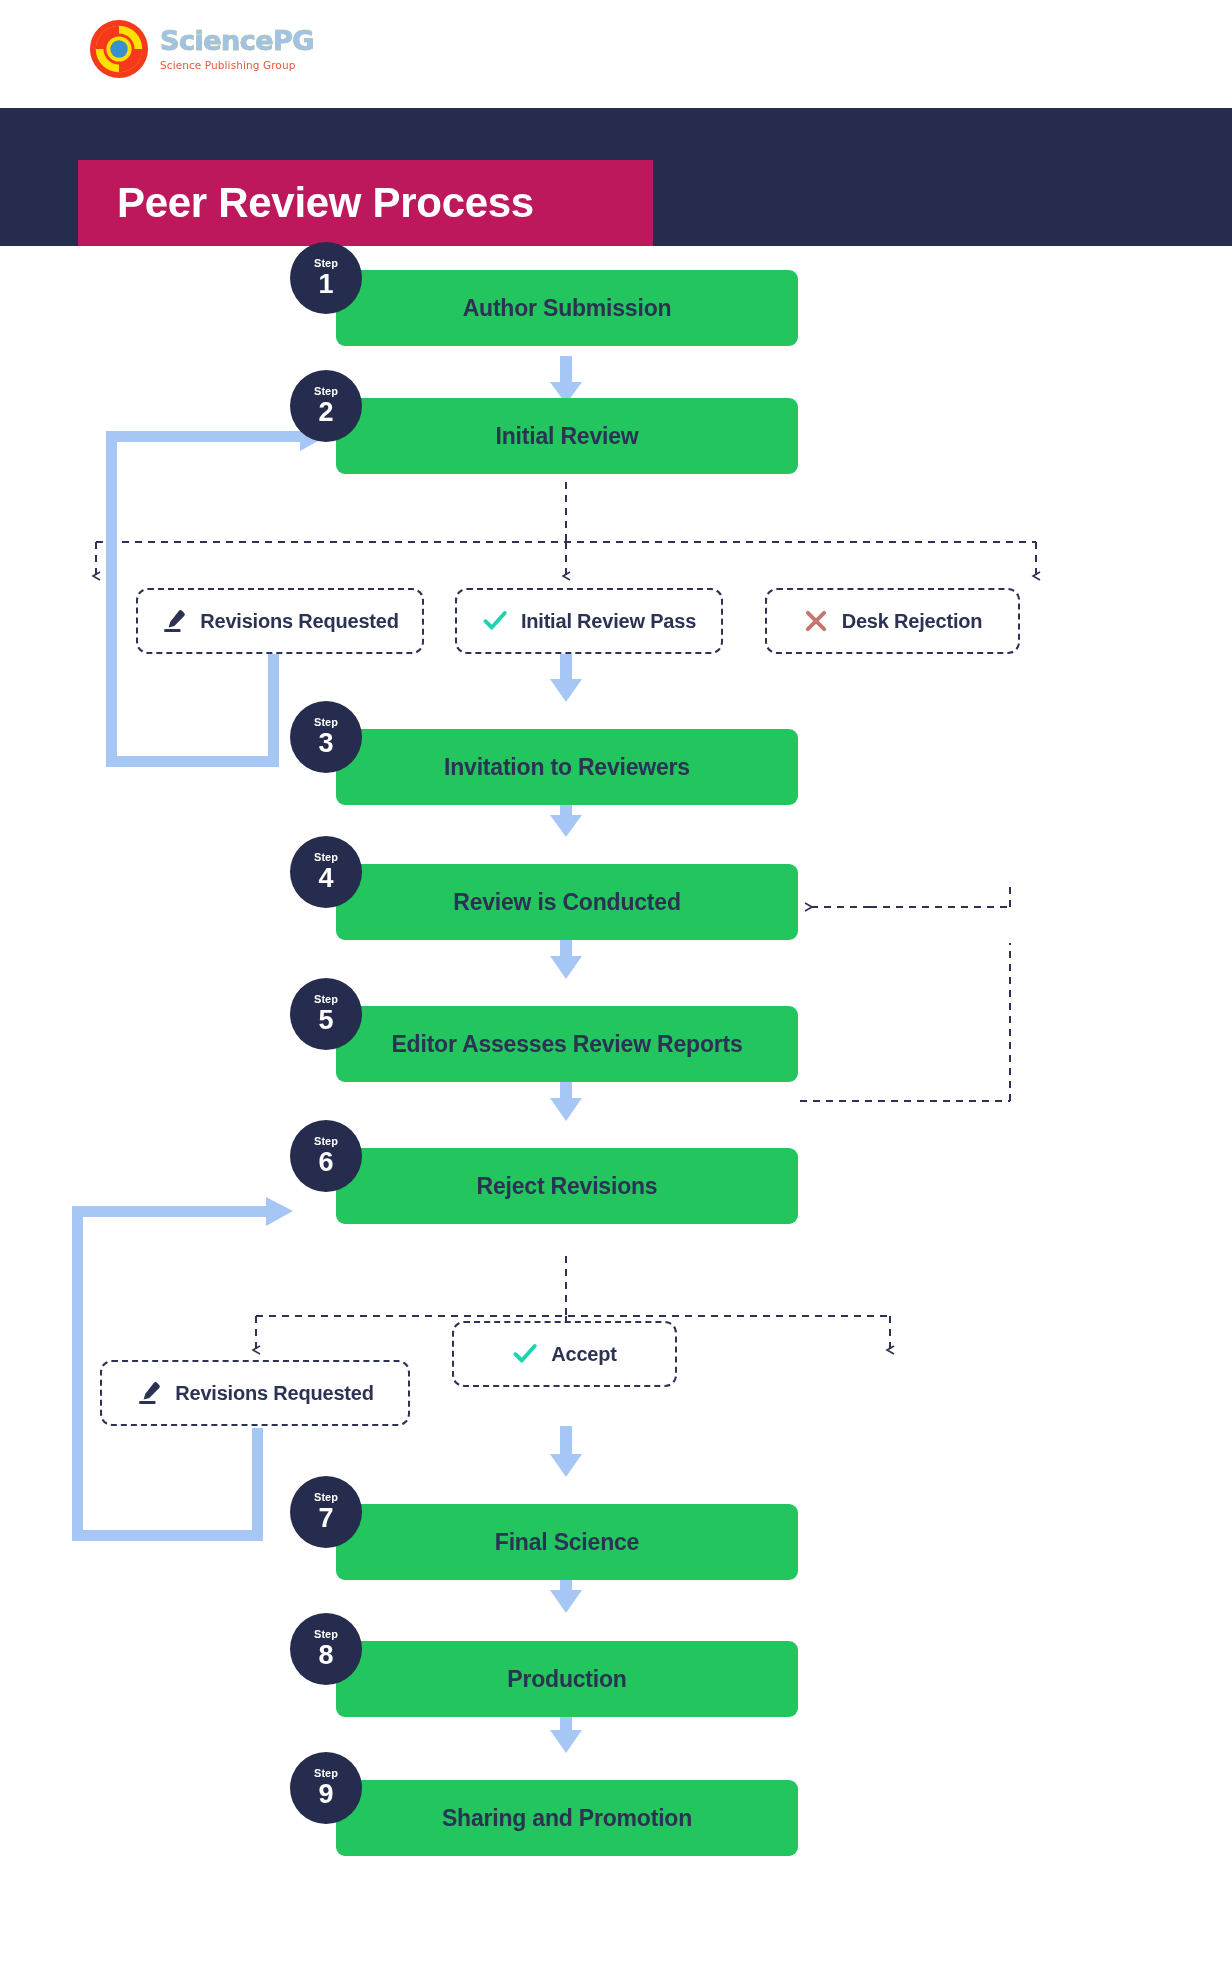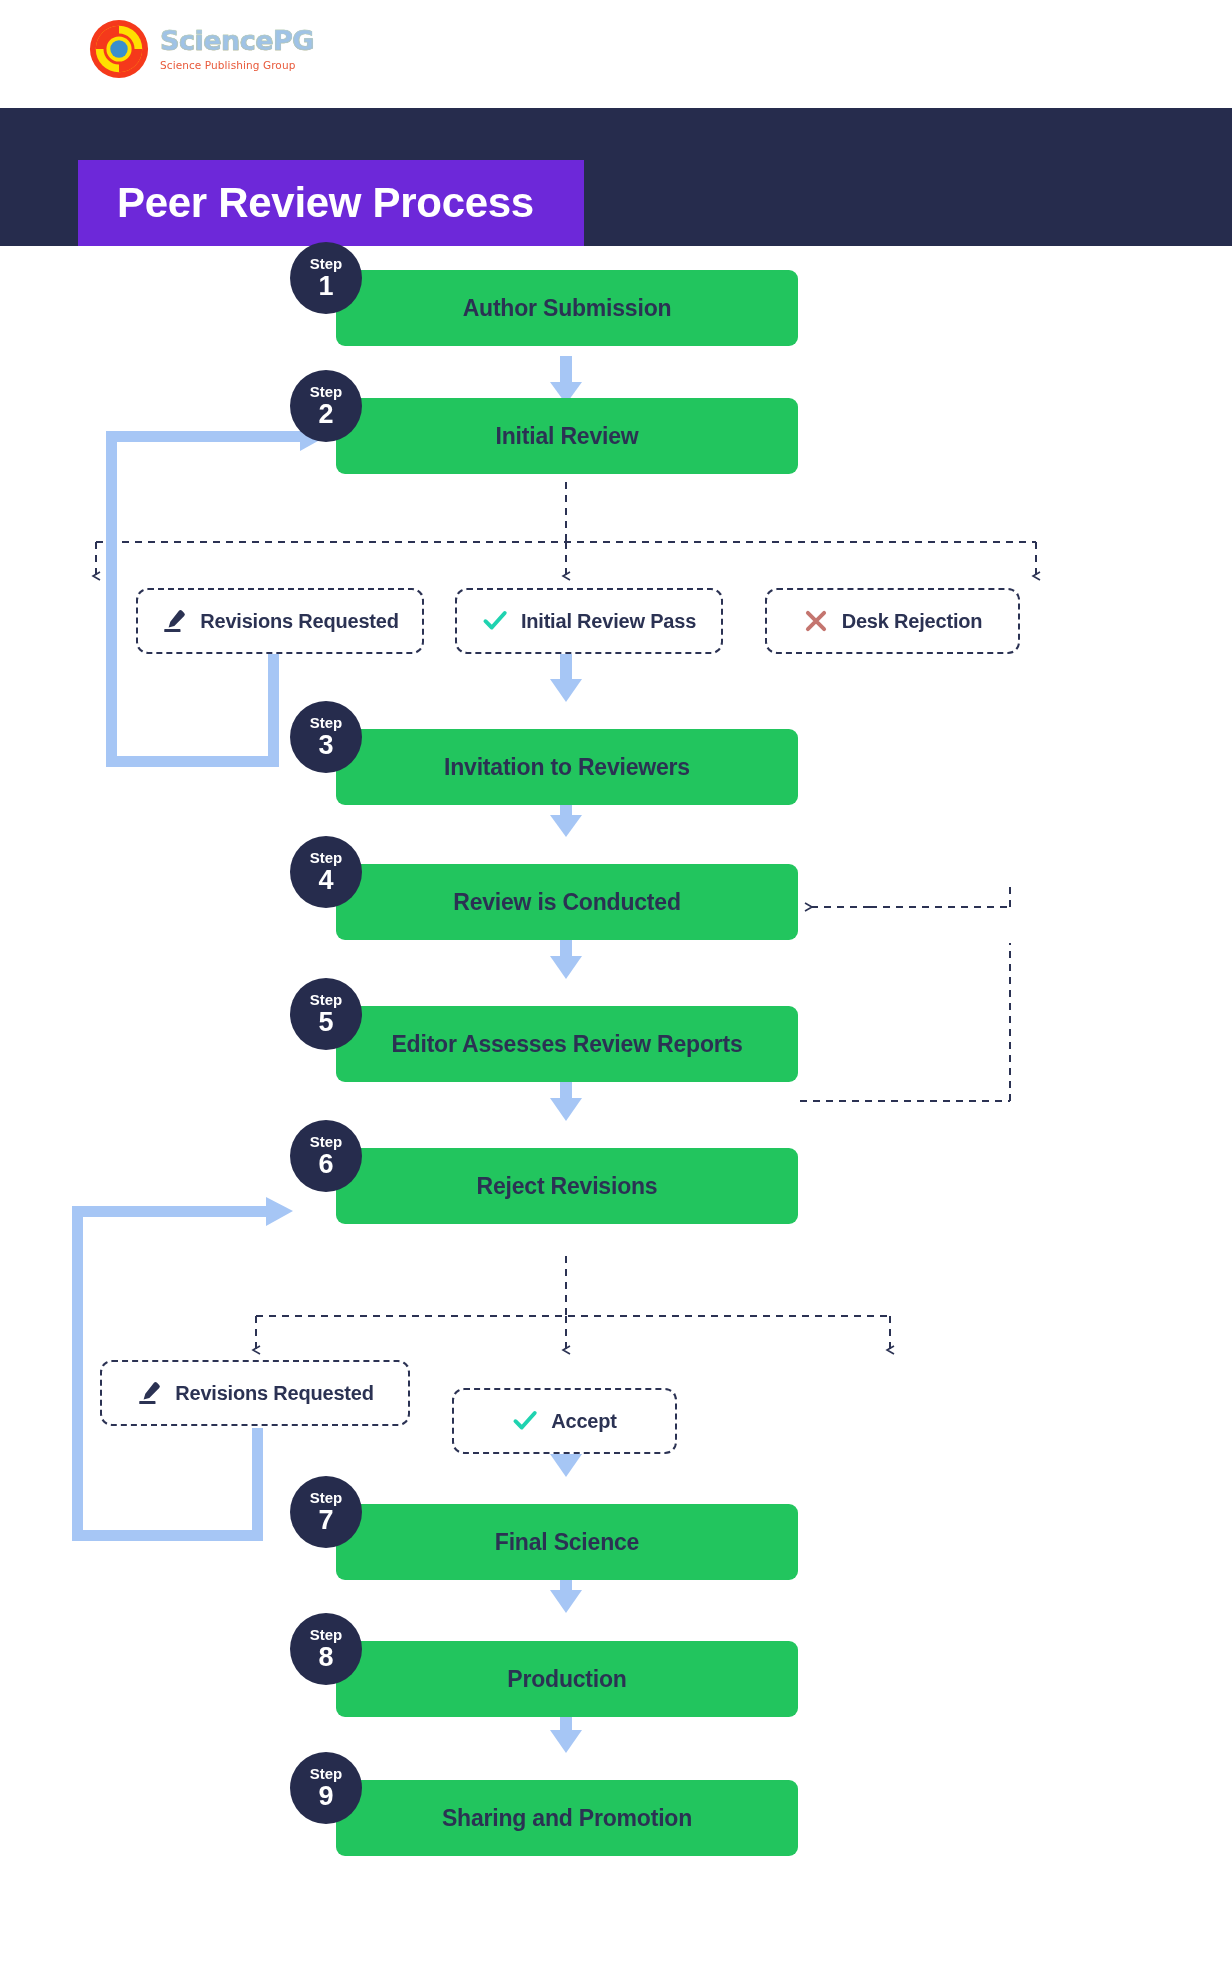--- a/index.html
+++ b/index.html
@@ -57,22 +57,22 @@
   
   .header-band {
     position: absolute;
     left: 0; top: 108px;
     width: 1232px; height: 138px;
     background: #262c4d;
   }
   .title-plate {
     position: absolute;
     left: 78px; top: 160px;
-    width: 506px; height: 86px;
-    background: #6d28d9;
+    width: 575px; height: 86px;
+    background: #be185d;
     display: flex;
     align-items: center;
   }
   .title-text {
     color: #ffffff;
     font-size: 42px;
     font-weight: bold;
     letter-spacing: -0.3px;
     padding-left: 39px;
     font-family: "Liberation Sans", sans-serif;
@@ -120,21 +120,21 @@
     border-radius: 50%;
     background: #262c4d;
     color: #ffffff;
     display: flex;
     flex-direction: column;
     align-items: center;
     justify-content: center;
     line-height: 1;
     z-index: 5;
   }
-  .badge-word { font-size: 15px; font-weight: bold; margin-bottom: 2px; }
+  .badge-word { font-size: 11px; font-weight: bold; margin-bottom: 2px; }
   .badge-num  { font-size: 27px; font-weight: bold; }
 
   
   .outcome {
     position: absolute;
     height: 66px;
     border: 2.5px dashed #2b3253;
     border-radius: 12px;
     background: #ffffff;
     display: flex;
@@ -376,21 +376,21 @@
     </div>
 
     <div class="outcome" style="left:100px; top:1114px; width:310px;">
       <svg class="oc-icon" viewBox="0 0 24 24">
         <path d="M16.6 2.6a2 2 0 0 1 2.8 0l2 2a2 2 0 0 1 0 2.8l-9.1 9.1-5.3 1.6 1.6-5.3 8-10.2z" fill="#2b3253"></path>
         <rect x="3" y="19.4" width="15" height="2.8" rx="0.6" fill="#2b3253"></rect>
       </svg>
       <span class="outcome-label">Revisions Requested</span>
     </div>
 
-    <div class="outcome" style="left:452px; top:1142px; width:225px;">
+    <div class="outcome" style="left:452px; top:1075px; width:225px;">
       <svg class="oc-icon" viewBox="0 0 24 24">
         <path d="M3.2 12.2 L9 18 L21 4.6" fill="none" stroke="#1fd3b0" stroke-width="3.6" stroke-linecap="round" stroke-linejoin="round"></path>
       </svg>
       <span class="outcome-label">Accept</span>
     </div>
 
 
     <div class="step" style="left:335px; top:1258px; width:462px;">
       <div class="step-box">
         <span class="step-label">Final Science</span>

